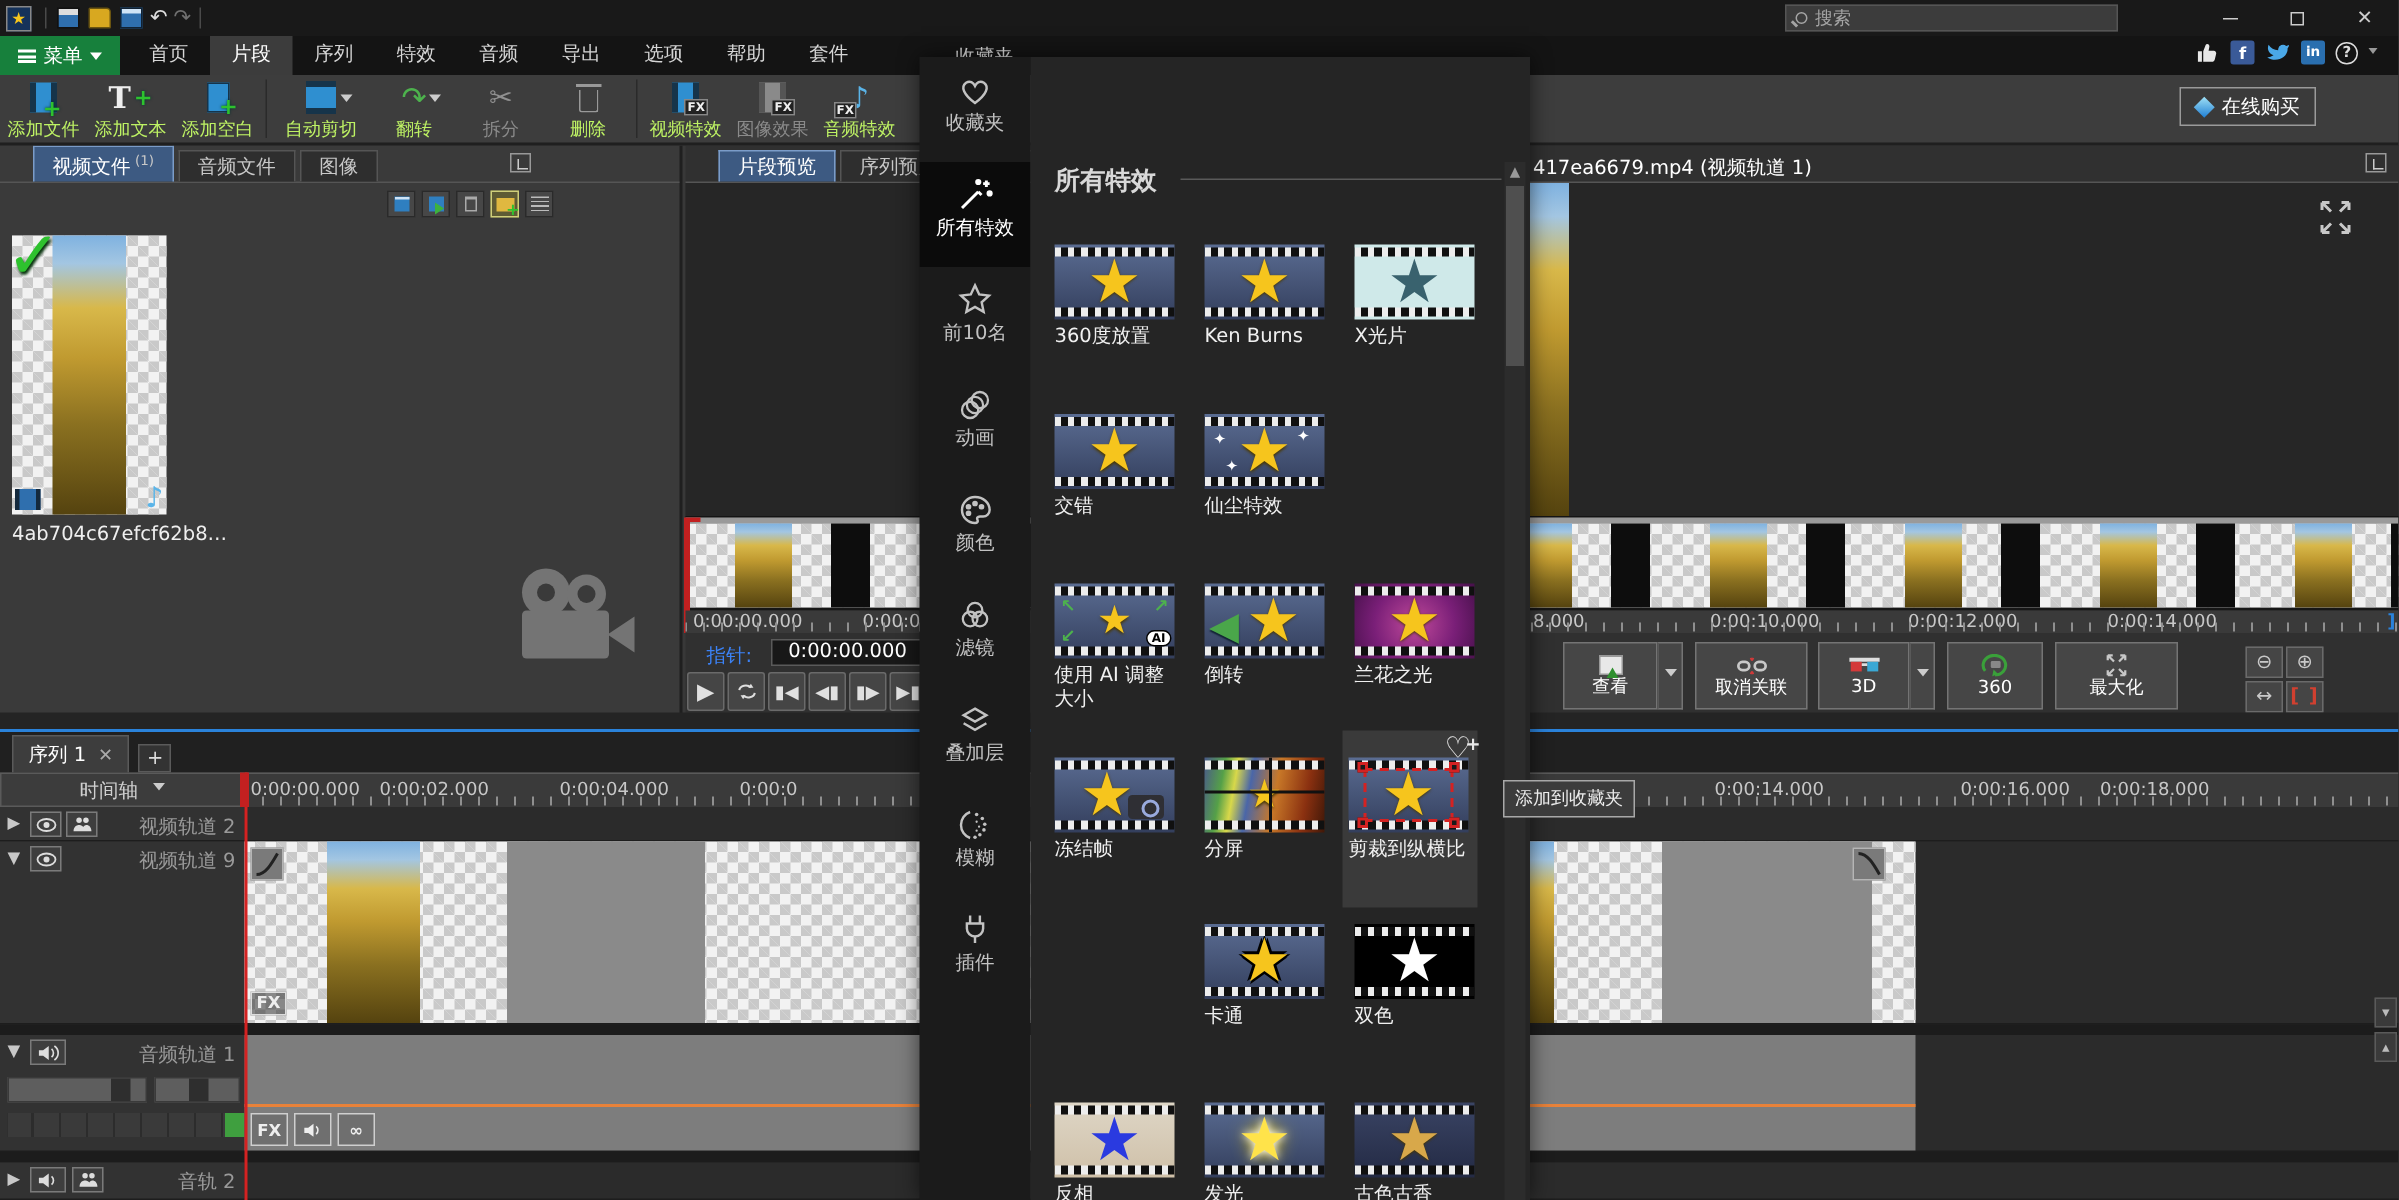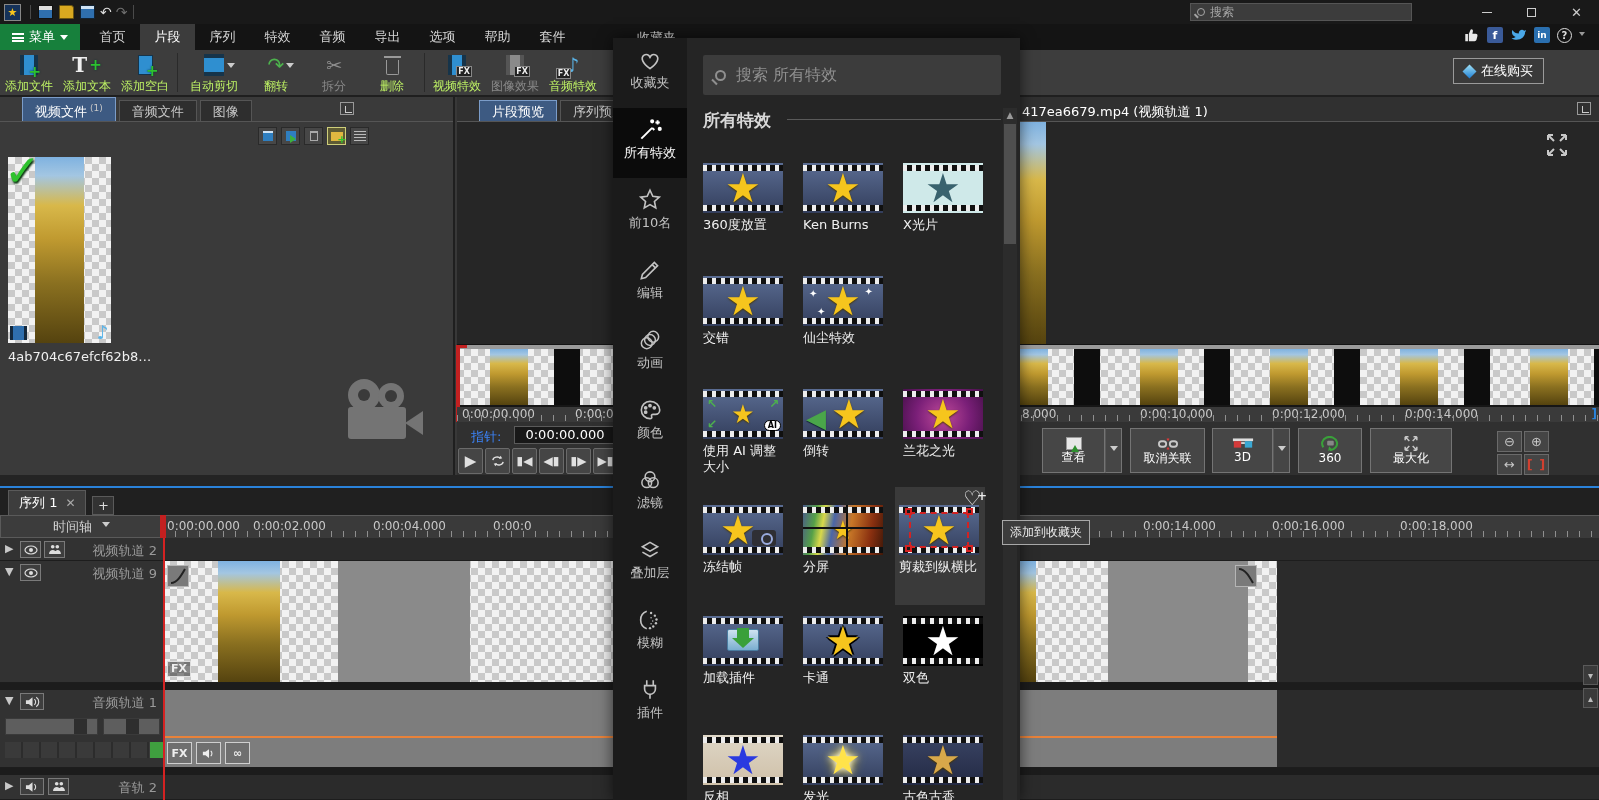--- a/index.html
+++ b/index.html
@@ -534,21 +534,21 @@
       <span>时间轴</span>
       <span class="dropcaret" style="border-top-color:#ccc;margin:0"></span>
     </div>
     <div class="ruler tlruler">
       <span class="rlab" style="left:4px">0:00:00.000</span>
       <span class="rlab" style="left:90px">0:00:02.000</span>
       <span class="rlab" style="left:210px">0:00:04.000</span>
       <span class="rlab" style="left:330px">0:00:0</span>
       <span class="rlab" style="left:859px">12.000</span>
       <span class="rlab" style="left:980px">0:00:14.000</span>
-      <span class="rlab" style="left:1109px">0:00:16.000</span>
+      <span class="rlab" style="left:1144px">0:00:16.000</span>
       <span class="rlab" style="left:1237px">0:00:18.000</span>
     </div>
 
     <div class="trk" style="top:63px;height:23px">
       <div class="thdr">
         <span class="texp">▶</span>
         <div class="tbox" style="left:20px">
           <svg width="14" height="10" viewBox="0 0 14 10">
               <ellipse cx="7" cy="5" rx="6" ry="4" fill="none" stroke="#ddd" stroke-width="1.2"></ellipse>
               <circle cx="7" cy="5" r="2" fill="#ddd"></circle>
@@ -681,27 +681,20 @@
             <circle cx="21" cy="11" r="1" fill="currentColor"></circle>
             <circle cx="14" cy="4" r="1" fill="currentColor"></circle>
           </svg>
         <div class="flab">所有特效</div>
       </div>
       <div class="fxitem">
         <svg class="ic" width="26" height="26" viewBox="0 0 24 24" fill="none" stroke="currentColor" stroke-width="1.5">
             <path d="M12 3l2.6 5.6 6 .7-4.5 4.1 1.2 5.9-5.3-3-5.3 3 1.2-5.9L3.4 9.3l6-.7z"></path>
           </svg>
         <div class="flab">前10名</div>
-      </div>
-      <div class="fxitem">
-        <svg class="ic" width="26" height="26" viewBox="0 0 24 24" fill="none" stroke="currentColor" stroke-width="1.5">
-            <path d="M4 20l1-4L16 5l3 3L8 19l-4 1z"></path>
-            <path d="M14 7l3 3"></path>
-          </svg>
-        <div class="flab">编辑</div>
       </div>
       <div class="fxitem">
         <svg class="ic" width="26" height="26" viewBox="0 0 24 24" fill="none" stroke="currentColor" stroke-width="1.4">
             <circle cx="9" cy="15" r="5"></circle>
             <circle cx="12" cy="12" r="5"></circle>
             <circle cx="15" cy="9" r="5"></circle>
           </svg>
         <div class="flab">动画</div>
       </div>
       <div class="fxitem">
@@ -750,24 +743,20 @@
         <svg class="ic" width="26" height="26" viewBox="0 0 24 24" fill="none" stroke="currentColor" stroke-width="1.5">
             <path d="M9 3v5M15 3v5"></path>
             <path d="M7 8h10v3a5 5 0 0 1-10 0z"></path>
             <path d="M12 16v4"></path>
           </svg>
         <div class="flab">插件</div>
       </div>
     </div>
 
     <div class="fxmain">
-      <div class="fxsearch">
-        <span class="mag2"></span>
-        <span>搜索 所有特效</span>
-      </div>
       <div class="fxsect">所有特效</div>
       <div class="fxline"></div>
 
       <div class="tile" style="left:16px;top:125px">
         <div class="thumb">
             <span class="star">★</span>
           </div>
         <div class="tlab2">360度放置</div>
       </div>
       <div class="tile" style="left:116px;top:125px">
@@ -848,27 +837,20 @@
             <span class="cropbox"></span>
             <span class="crophandle" style="left:6px;top:3px"></span>
               <span class="crophandle" style="right:6px;top:3px"></span>
             <span class="crophandle" style="left:6px;bottom:3px"></span>
               <span class="crophandle" style="right:6px;bottom:3px"></span>
           </div>
           <div class="tlab2">剪裁到纵横比</div>
         </div>
       </div>
 
-      <div class="tile" style="left:16px;top:578px">
-        <div class="thumb">
-            <span class="folderico"></span>
-            <span class="dlarrow"></span>
-          </div>
-        <div class="tlab2">加载插件</div>
-      </div>
       <div class="tile" style="left:116px;top:578px">
         <div class="thumb tb-cartoon">
             <span class="star">★</span>
           </div>
         <div class="tlab2">卡通</div>
       </div>
       <div class="tile" style="left:216px;top:578px">
         <div class="thumb tb-duo">
             <span class="star">★</span>
           </div>

